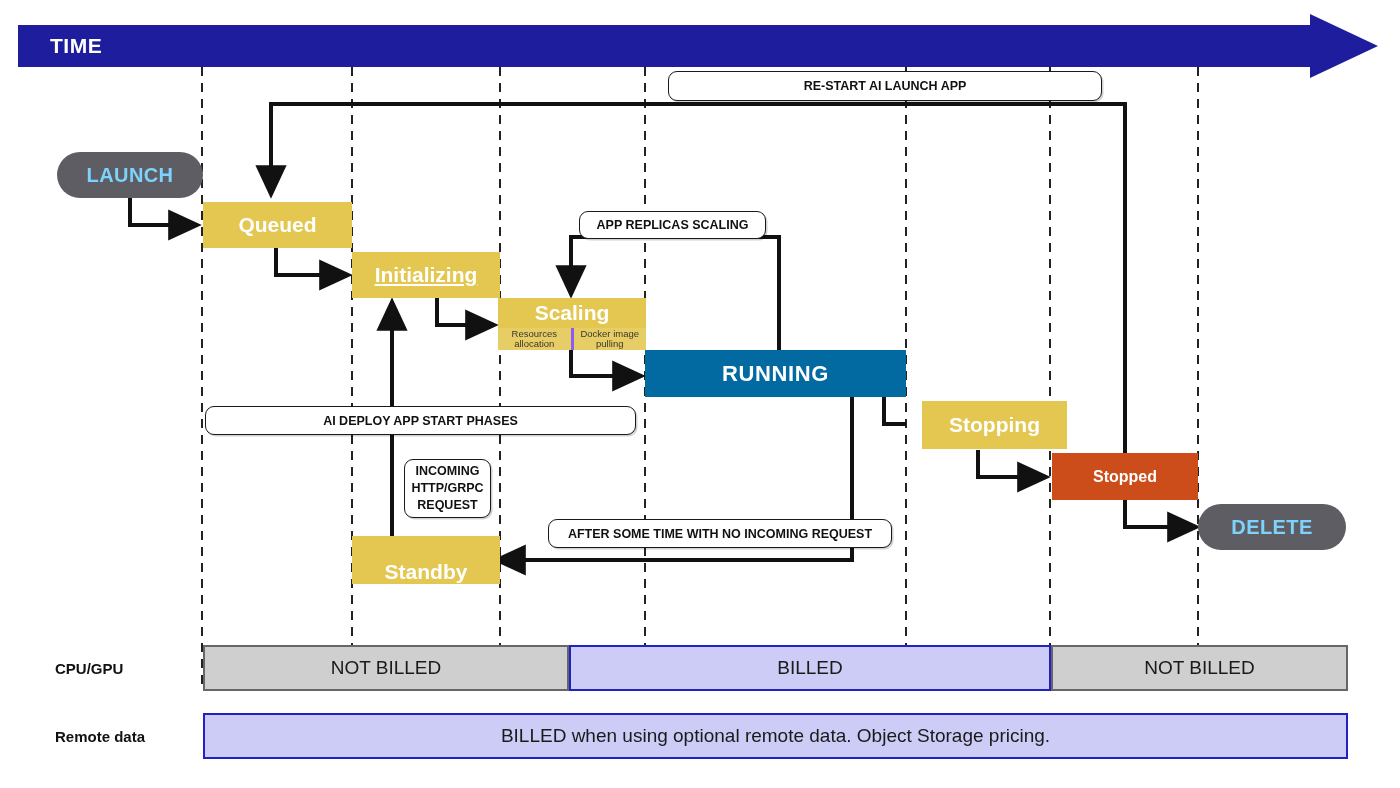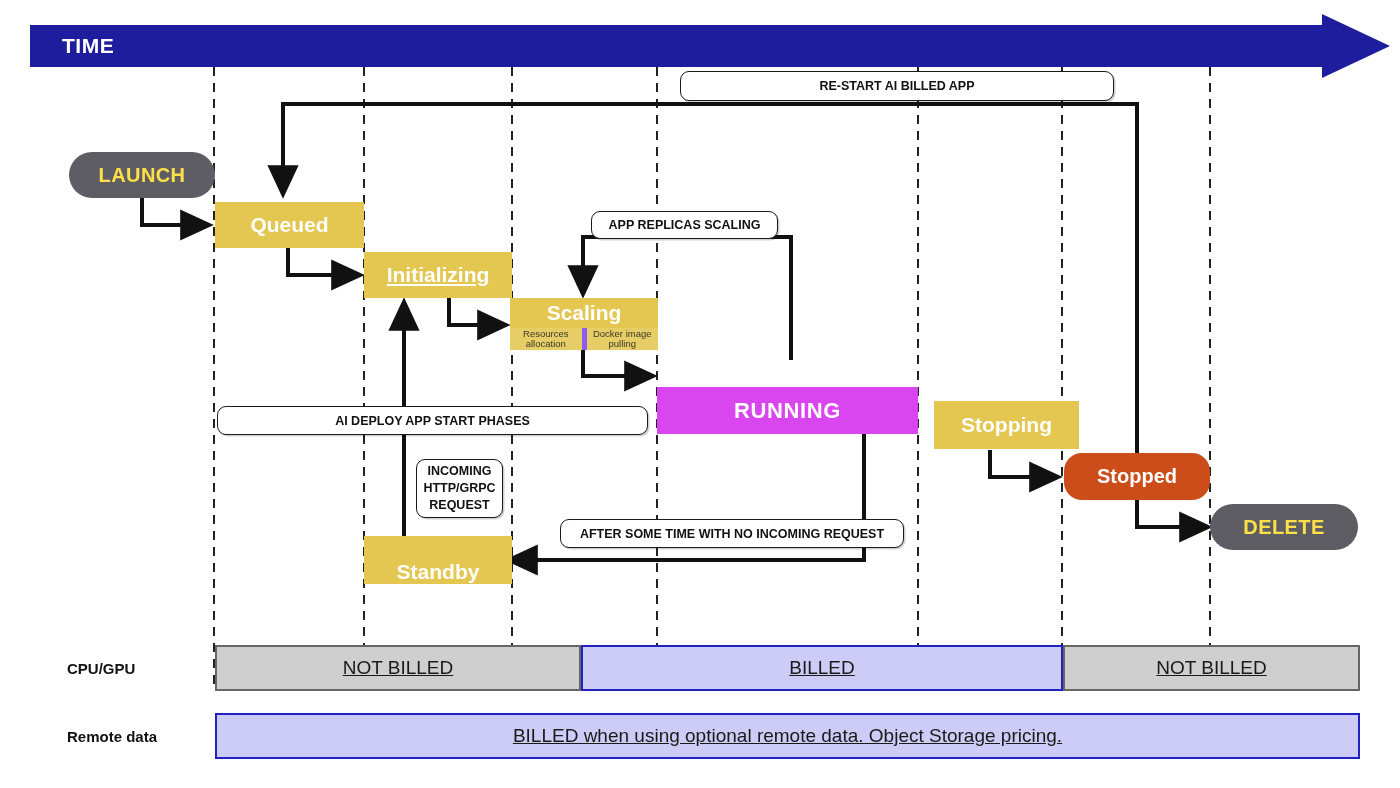--- a/index.html
+++ b/index.html
@@ -1,58 +1,58 @@
 <!DOCTYPE html>
 <html><head>
 <meta charset="utf-8">
 <style>
   html,body{margin:0;padding:0;background:#ffffff;}
   body{width:1400px;height:788px;position:relative;overflow:hidden;
        font-family:"Liberation Sans", sans-serif;}
-  .canvas{position:absolute;left:12px;top:0;width:1288px;height:788px;}
+  .canvas{position:absolute;left:0;top:0;width:1288px;height:788px;}
   svg.layer{position:absolute;left:0;top:0;width:1400px;height:788px;pointer-events:none;}
 
   
   .time-bar{position:absolute;left:18px;top:25px;width:1310px;height:42px;
             background:#1d1d9e;}
   .time-label{position:absolute;left:50px;top:34px;color:#ffffff;
               font-size:21px;font-weight:bold;letter-spacing:.5px;}
 
   
   .pill{position:absolute;background:#5d5d63;border-radius:26px;
-        color:#fde047;font-weight:bold;display:flex;align-items:center;
+        color:#7dd3fc;font-weight:bold;display:flex;align-items:center;
         justify-content:center;font-size:20px;letter-spacing:.4px;}
 
   
   .phase{position:absolute;display:flex;align-items:center;justify-content:center;
          color:#ffffff;font-weight:bold;}
   .phase.yellow{background:#e3c750;}
-  .phase.green{background:#d946ef;margin-top:37px;}
+  .phase.green{background:#0369a1;}
   .phase.orange{background:#cc4d1a;}
 
   .scaling-wrap{position:absolute;}
   .scaling-top{background:#e3c750;display:flex;align-items:center;
                justify-content:center;color:#fff;font-weight:bold;font-size:21px;
                height:30px;}
   .scaling-bottom{display:flex;height:22px;}
   .scaling-cell{flex:1;background:#e7cd66;display:flex;align-items:center;
                 justify-content:center;text-align:center;color:#3a3a2a;
                 font-size:9.5px;line-height:10.5px;font-weight:400;}
-  .scaling-cell+.scaling-cell{border-left:5px solid #8b5cf6;}
+  .scaling-cell+.scaling-cell{border-left:3px solid #8b5cf6;}
 
   
   .note{position:absolute;background:#ffffff;border:1.6px solid #1a1a1a;
         border-radius:9px;display:flex;align-items:center;justify-content:center;
         text-align:center;font-weight:bold;color:#111;box-sizing:border-box;
         box-shadow:1.5px 1.5px 0 rgba(0,0,0,.18);}
 
   
   .row-label{position:absolute;font-weight:bold;font-size:15px;color:#111;}
   .bill{position:absolute;box-sizing:border-box;display:flex;align-items:center;
-        justify-content:center;font-size:19px;color:#1a1a1a;text-decoration:underline;}
+        justify-content:center;font-size:19px;color:#1a1a1a;}
   .bill.notbilled{background:#cfcfcf;border:2px solid #666;}
   .bill.billed{background:#ccccf7;border:2px solid #2222c0;}
 </style>
 </head>
 <body>
 
 <div class="canvas">
 
   <div class="time-bar"></div>
   <div class="time-label">TIME</div>
@@ -133,30 +133,30 @@
   </div>
 
   <div class="phase green" style="left:645px;top:350px;width:261px;height:47px;font-size:22px;letter-spacing:.6px;">
     <span>RUNNING</span>
   </div>
 
   <div class="phase yellow" style="left:906px;top:401px;width:145px;height:48px;font-size:21px;margin-left:16px;">
     <span>Stopping</span>
   </div>
 
-  <div class="phase orange" style="left:1052px;top:453px;width:146px;height:47px;font-size:20px;border-radius:18px;">
+  <div class="phase orange" style="left:1052px;top:453px;width:146px;height:47px;font-size:16px;">
     <span>Stopped</span>
   </div>
 
   <div class="phase yellow" style="left:352px;top:536px;width:148px;height:48px;font-size:21px;align-items:flex-end;">
     <span>Standby</span>
   </div>
 
   <div class="note" style="left:668px;top:71px;width:434px;height:30px;font-size:12.5px;">
-    <span>RE-START AI BILLED APP</span>
+    <span>RE-START AI LAUNCH APP</span>
   </div>
 
   <div class="note" style="left:579px;top:211px;width:187px;height:28px;font-size:12.5px;">
     <span>APP REPLICAS SCALING</span>
   </div>
 
   <div class="note" style="left:205px;top:406px;width:431px;height:29px;font-size:12.5px;">
     <span>AI DEPLOY APP START PHASES</span>
   </div>
 

